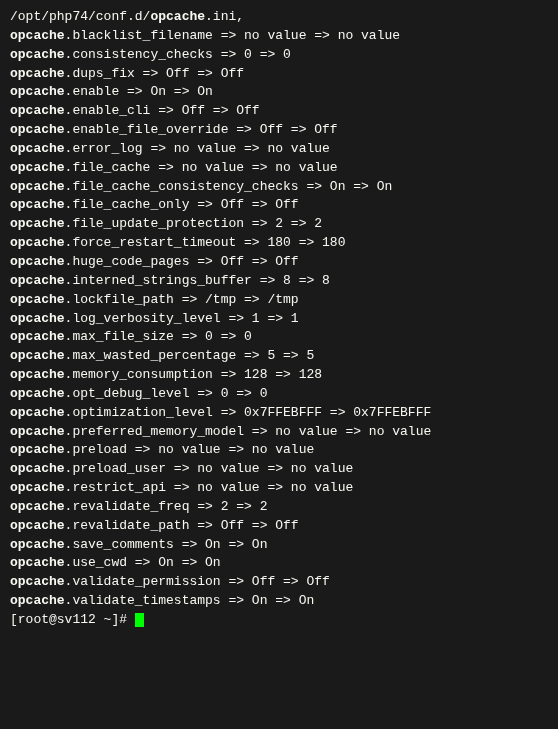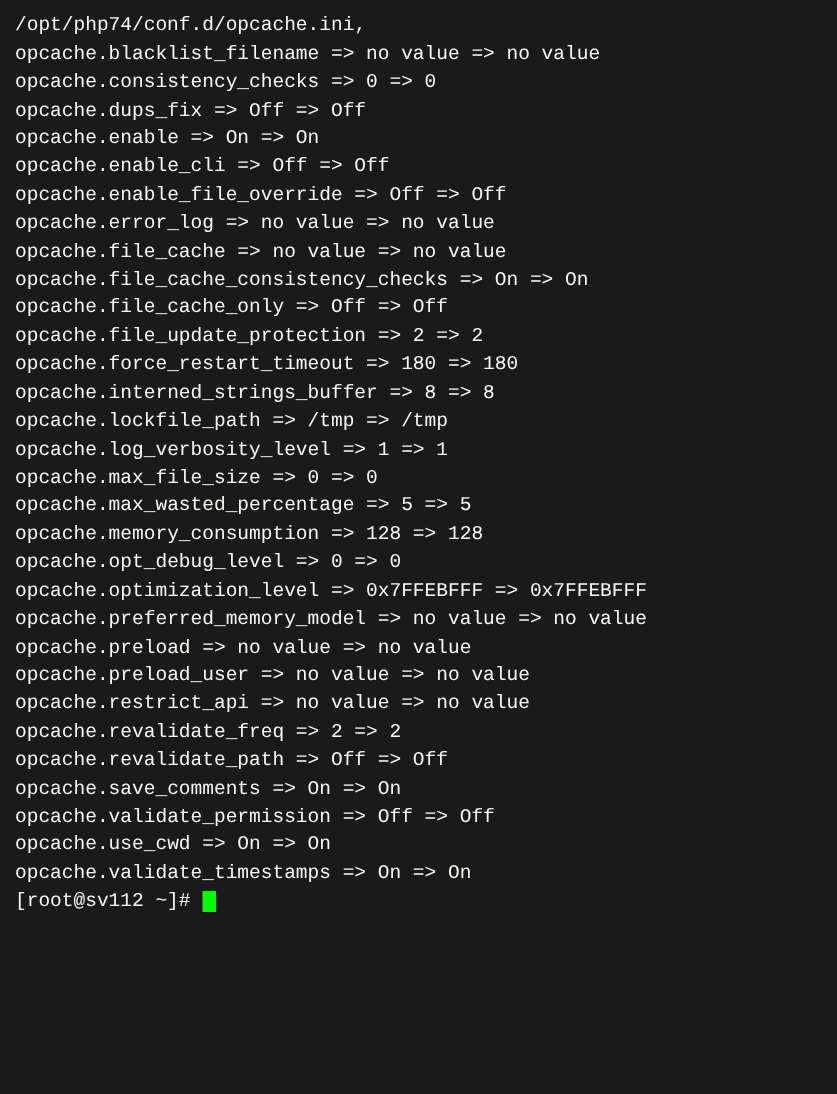--- a/index.html
+++ b/index.html
@@ -21,21 +21,21 @@
       background-color: #1a1a1a;
       width: 100%;
     }
     .line {
       display: block;
       white-space: pre;
       line-height: 1.45;
       color: #f8f8f2;
     }
     .bold {
-      font-weight: normal;
+      font-weight: bold;
     }
     .cursor {
       display: inline-block;
       background-color: #00ff00;
       width: 9px;
       height: 14px;
       vertical-align: text-bottom;
       animation: blink 1s step-end infinite;
     }
     @keyframes blink {
@@ -53,33 +53,34 @@
       <span class="line"><span class="bold">opcache</span>.dups_fix =&gt; Off =&gt; Off</span>
       <span class="line"><span class="bold">opcache</span>.enable =&gt; On =&gt; On</span>
       <span class="line"><span class="bold">opcache</span>.enable_cli =&gt; Off =&gt; Off</span>
       <span class="line"><span class="bold">opcache</span>.enable_file_override =&gt; Off =&gt; Off</span>
       <span class="line"><span class="bold">opcache</span>.error_log =&gt; no value =&gt; no value</span>
       <span class="line"><span class="bold">opcache</span>.file_cache =&gt; no value =&gt; no value</span>
       <span class="line"><span class="bold">opcache</span>.file_cache_consistency_checks =&gt; On =&gt; On</span>
       <span class="line"><span class="bold">opcache</span>.file_cache_only =&gt; Off =&gt; Off</span>
       <span class="line"><span class="bold">opcache</span>.file_update_protection =&gt; 2 =&gt; 2</span>
       <span class="line"><span class="bold">opcache</span>.force_restart_timeout =&gt; 180 =&gt; 180</span>
+      <span class="line"><span class="bold">opcache</span>.huge_code_pages =&gt; Off =&gt; Off</span>
       <span class="line"><span class="bold">opcache</span>.interned_strings_buffer =&gt; 8 =&gt; 8</span>
       <span class="line"><span class="bold">opcache</span>.lockfile_path =&gt; /tmp =&gt; /tmp</span>
       <span class="line"><span class="bold">opcache</span>.log_verbosity_level =&gt; 1 =&gt; 1</span>
       <span class="line"><span class="bold">opcache</span>.max_file_size =&gt; 0 =&gt; 0</span>
       <span class="line"><span class="bold">opcache</span>.max_wasted_percentage =&gt; 5 =&gt; 5</span>
       <span class="line"><span class="bold">opcache</span>.memory_consumption =&gt; 128 =&gt; 128</span>
       <span class="line"><span class="bold">opcache</span>.opt_debug_level =&gt; 0 =&gt; 0</span>
       <span class="line"><span class="bold">opcache</span>.optimization_level =&gt; 0x7FFEBFFF =&gt; 0x7FFEBFFF</span>
       <span class="line"><span class="bold">opcache</span>.preferred_memory_model =&gt; no value =&gt; no value</span>
       <span class="line"><span class="bold">opcache</span>.preload =&gt; no value =&gt; no value</span>
       <span class="line"><span class="bold">opcache</span>.preload_user =&gt; no value =&gt; no value</span>
       <span class="line"><span class="bold">opcache</span>.restrict_api =&gt; no value =&gt; no value</span>
       <span class="line"><span class="bold">opcache</span>.revalidate_freq =&gt; 2 =&gt; 2</span>
       <span class="line"><span class="bold">opcache</span>.revalidate_path =&gt; Off =&gt; Off</span>
       <span class="line"><span class="bold">opcache</span>.save_comments =&gt; On =&gt; On</span>
+      <span class="line"><span class="bold">opcache</span>.use_cwd =&gt; On =&gt; On</span>
       <span class="line"><span class="bold">opcache</span>.validate_permission =&gt; Off =&gt; Off</span>
-      <span class="line"><span class="bold">opcache</span>.use_cwd =&gt; On =&gt; On</span>
       <span class="line"><span class="bold">opcache</span>.validate_timestamps =&gt; On =&gt; On</span>
       <span class="line">[root@sv112 ~]# <span class="cursor"></span></span>
     </div>
 </div>
 
 </body></html>

